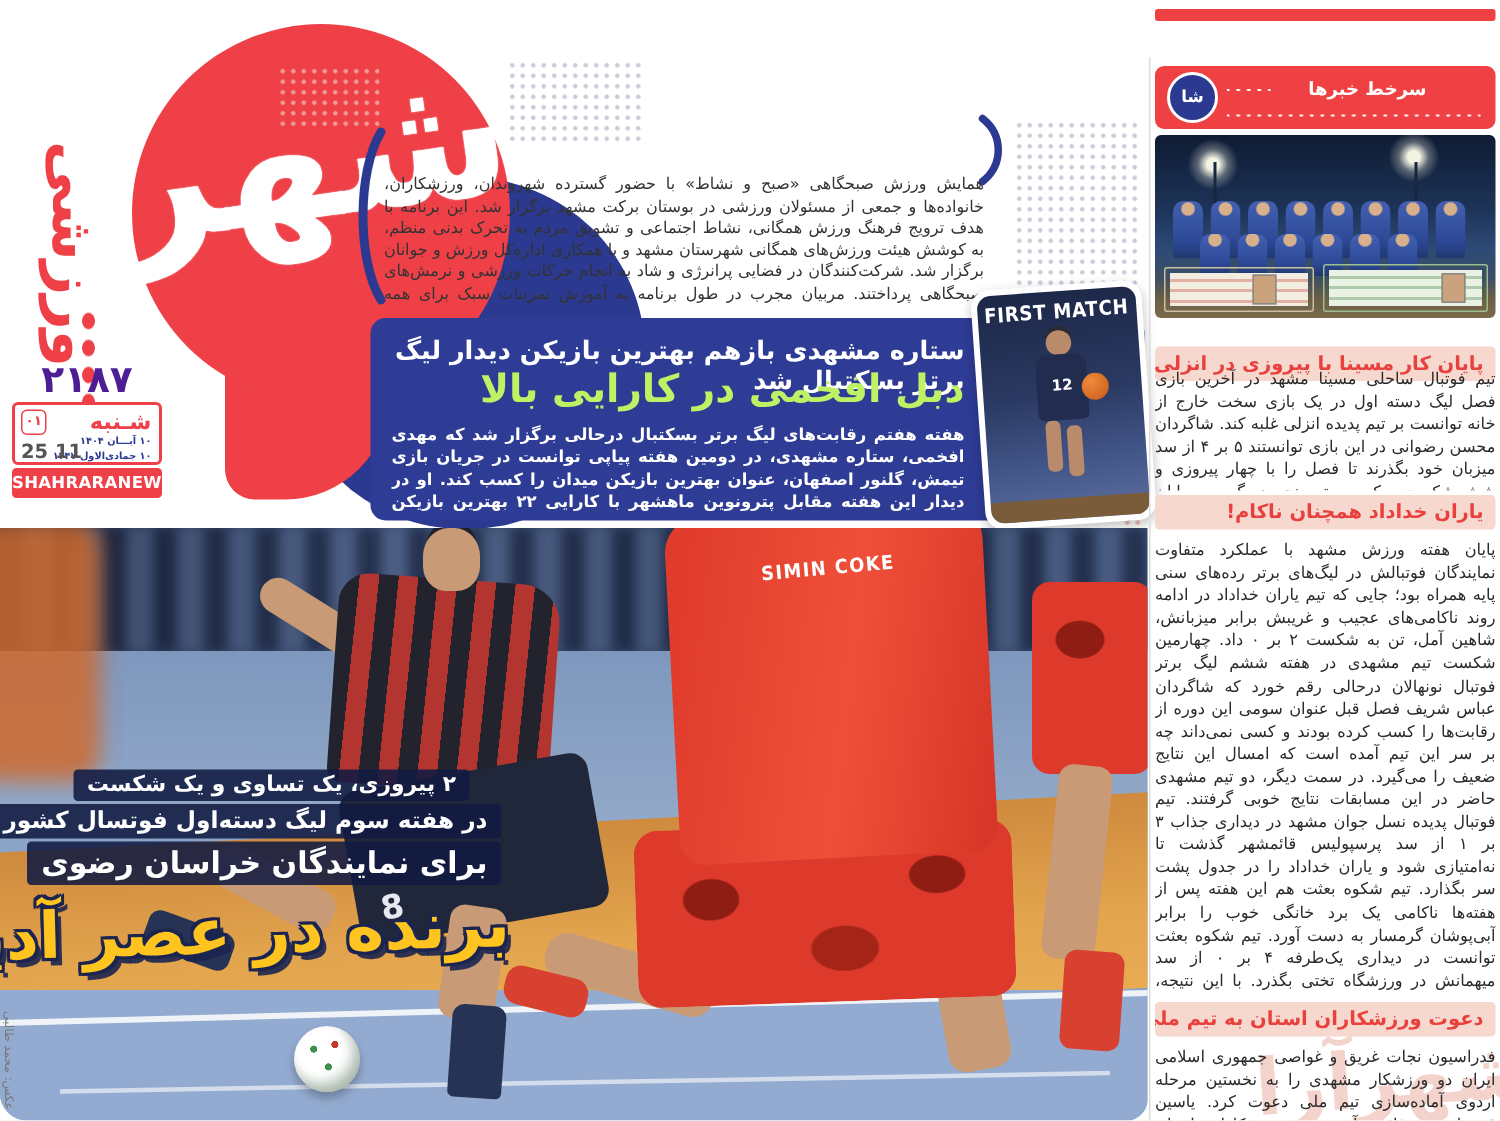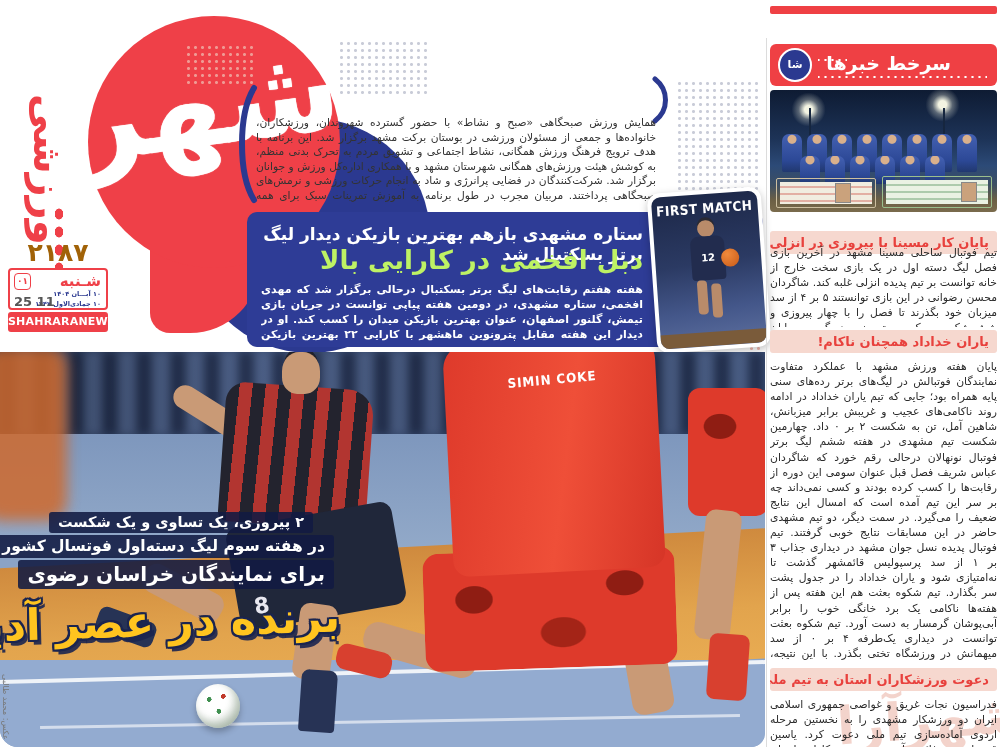--- a/index.html
+++ b/index.html
@@ -7,21 +7,21 @@
   .page { position:relative; width:1000px; height:747px; background:#ffffff; overflow:hidden; margin:0 auto; direction:rtl; }
   .abs { position:absolute; }
 
   
   .navy-circle { left:190px; top:118px; width:240px; height:235px; border-radius:50%; background:#2b3990; }
   .logo-circle { left:88px; top:16px; width:252px; height:252px; border-radius:50%; background:#ef4048; overflow:visible; }
   .logo-callig { position:absolute; left:0; top:28px; width:252px; text-align:center; color:#fff; font-size:118px; font-weight:bold; transform:rotate(-8deg); line-height:1; letter-spacing:-6px; text-shadow:0 0 1px #fff; }
   .logo-tail { left:150px; top:248px; width:110px; height:85px; background:#ef4048; border-radius:0 0 70px 20px; }
   .logo-vertical { left:28px; top:55px; height:190px; color:#ef4048; font-weight:bold; font-size:40px; writing-mode:vertical-rl; letter-spacing:4px; line-height:1; }
   .logo-dots-col { left:52px; top:205px; width:14px; height:70px; background-image:radial-gradient(#ef4048 4px, transparent 4.5px); background-size:14px 18px; }
-  .issue-number { left:6px; top:238px; width:104px; text-align:center; color:#a16207; font-size:25px; font-weight:bold; letter-spacing:6px; }
+  .issue-number { left:6px; top:238px; width:104px; text-align:center; color:#4c1d95; font-size:25px; font-weight:bold; letter-spacing:6px; }
   .date-box { left:8px; top:268px; width:100px; height:42px; border:2px solid #ef4048; border-radius:4px; background:#fff; }
   .day-name { position:absolute; right:5px; top:2px; color:#ef4048; font-weight:bold; font-size:15px; }
   .day-badge { position:absolute; left:4px; top:3px; width:17px; height:17px; border:1.5px solid #ef4048; border-radius:4px; color:#ef4048; font-size:9px; font-weight:bold; text-align:center; line-height:15px; }
   .date-jalali { position:absolute; right:5px; top:20px; color:#2b3990; font-size:6.5px; font-weight:bold; }
   .date-hijri { position:absolute; right:5px; top:30px; color:#2b3990; font-size:6.5px; font-weight:bold; }
   .page-nums { position:absolute; left:4px; top:24px; color:#555; font-size:13px; font-weight:bold; direction:ltr; }
   .site-bar { left:8px; top:312px; width:100px; height:20px; background:#ef4048; border-radius:3px; color:#fff; font-size:11px; font-weight:bold; text-align:center; line-height:20px; letter-spacing:.2px; direction:ltr; }
   .dots-red { left:185px; top:44px; width:68px; height:40px; background-image:radial-gradient(#ef9a94 1.3px, transparent 1.6px); background-size:7px 7px; }
   .dots-gray-1 { left:338px; top:40px; width:90px; height:58px; background-image:radial-gradient(#c9ccd8 1.3px, transparent 1.6px); background-size:7px 7px; }
 
@@ -90,21 +90,21 @@
   .kl2 { font-size:15.5px; }
   .kl3 { font-size:20px; }
   .big-yellow { position:absolute; left:10px; top:244px; width:330px; text-align:center; color:#ffc41f; font-size:43px; font-weight:bold; letter-spacing:-2px; transform:rotate(-1.5deg); white-space:nowrap;
       text-shadow:2px 0 0 #1b2550, -2px 0 0 #1b2550, 0 2px 0 #1b2550, 0 -2px 0 #1b2550, 2px 2px 0 #1b2550, -2px -2px 0 #1b2550, 2px -2px 0 #1b2550, -2px 2px 0 #1b2550, 4px 5px 0 rgba(27,37,80,.9); }
   .photo-credit { position:absolute; left:1px; top:322px; writing-mode:vertical-rl; font-size:8px; color:#777; letter-spacing:1px; }
 
   
   .side-divider { left:766px; top:38px; width:1px; height:709px; background:#dcdcdc; }
   .side-topstrip { left:770px; top:6px; width:227px; height:8px; background:#ef4044; border-radius:2px; }
   .side-header { left:770px; top:44px; width:227px; height:42px; background:#ef4044; border-radius:6px; }
-  .side-header-title { position:absolute; right:46px; top:8px; color:#fff; font-size:19px; font-weight:bold; letter-spacing:-.5px; }
+  .side-header-title { position:absolute; right:46px; top:8px; color:#fff; font-size:12px; font-weight:bold; letter-spacing:-.5px; }
   .side-header-logo { position:absolute; left:8px; top:4px; width:34px; height:34px; border-radius:50%; background:#2b3990; border:2px solid #fff; color:#fff; font-size:11px; font-weight:bold; text-align:center; line-height:30px; }
   .hdots { position:absolute; height:4px; background-image:radial-gradient(#ffffff 1.2px, transparent 1.5px); background-size:7px 4px; background-position:center; }
   .hdots-top { right:150px; left:48px; top:14px; }
   .hdots-bottom { right:10px; left:48px; bottom:7px; }
 
   .side-photo { left:770px; top:90px; width:227px; height:122px; border-radius:4px; overflow:hidden; background:linear-gradient(#0e1b33 0%, #1d3357 40%, #2c4a77 62%, #3d4f63 78%, #6b5f45 90%, #7a6b4c 100%); }
   .flood { position:absolute; width:100%; height:100%; background:radial-gradient(circle 16px at 17% 16%, rgba(255,255,235,.95) 0 4px, rgba(255,255,235,.3) 10px, transparent 17px), radial-gradient(circle 16px at 76% 12%, rgba(255,255,235,.95) 0 4px, rgba(255,255,235,.3) 10px, transparent 17px); }
   .pole { position:absolute; width:2px; height:40px; background:#16263f; top:18px; }
   .team-row { position:absolute; display:flex; gap:5px; }
   .person { width:20px; height:38px; border-radius:7px 7px 2px 2px; background:radial-gradient(circle at 50% 14%, #d9b08c 0 4px, rgba(0,0,0,0) 5px), linear-gradient(#4461b2,#2c4896 70%,#21386f); }

